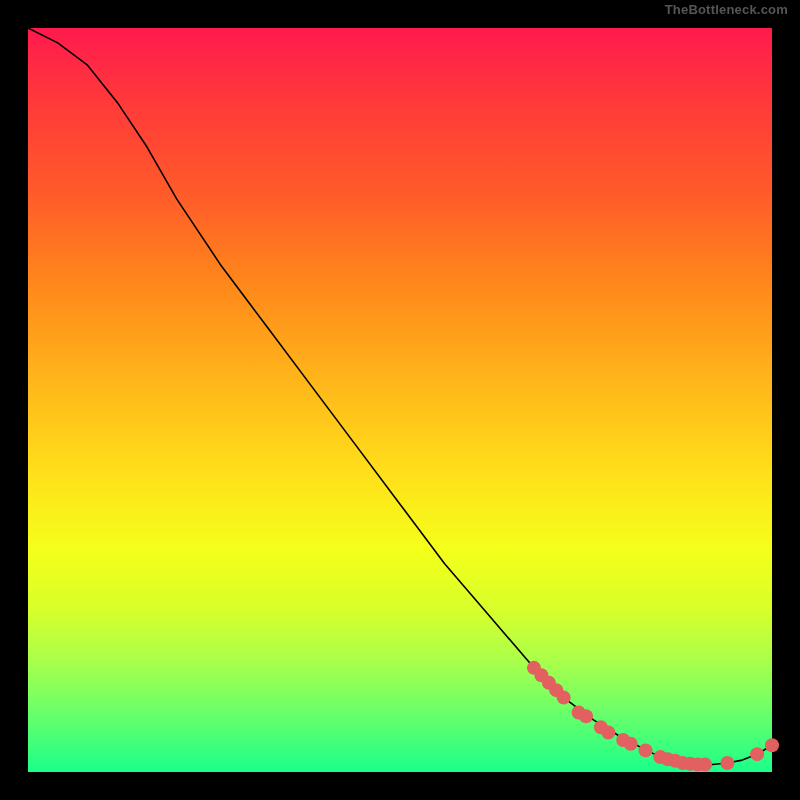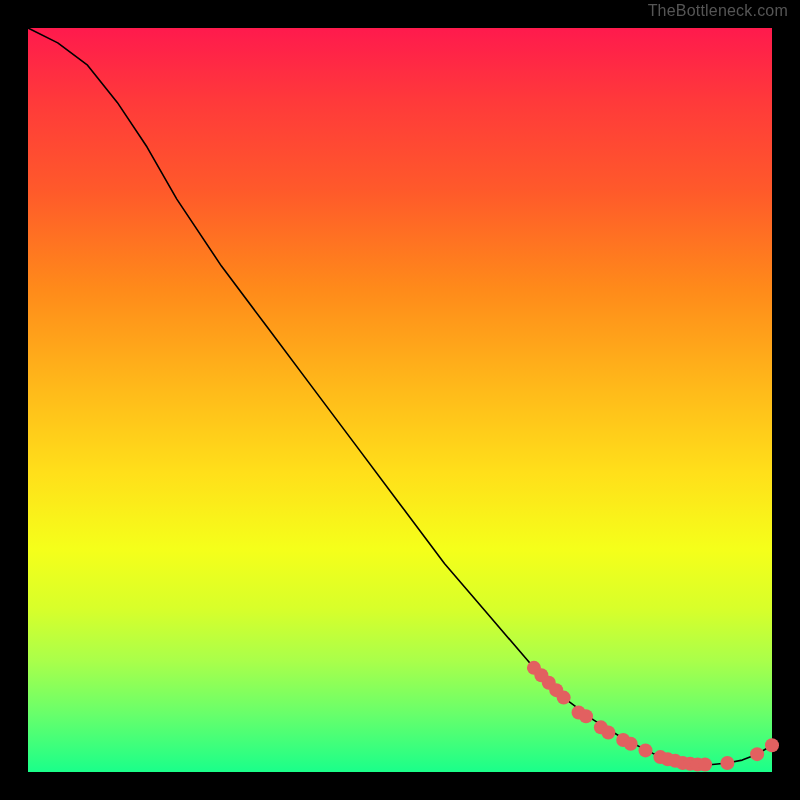--- a/index.html
+++ b/index.html
@@ -15,22 +15,22 @@
     position: relative;
     width: 800px;
     height: 800px;
     background: #000;
   }
   .watermark {
     position: absolute;
     top: 2px;
     right: 12px;
     color: #555;
-    font-size: 16px;
-    font-weight: 400;
+    font-size: 13px;
+    font-weight: 700;
     letter-spacing: 0.2px;
     z-index: 30;
   }
   .plot {
     position: absolute;
     left: 28px;
     top: 28px;
     width: 744px;
     height: 744px;
     

